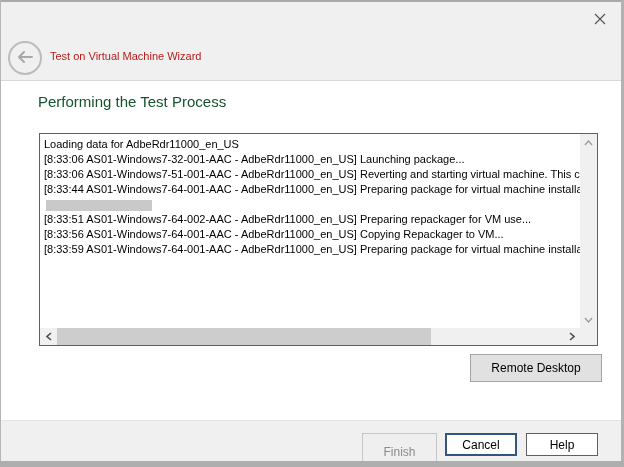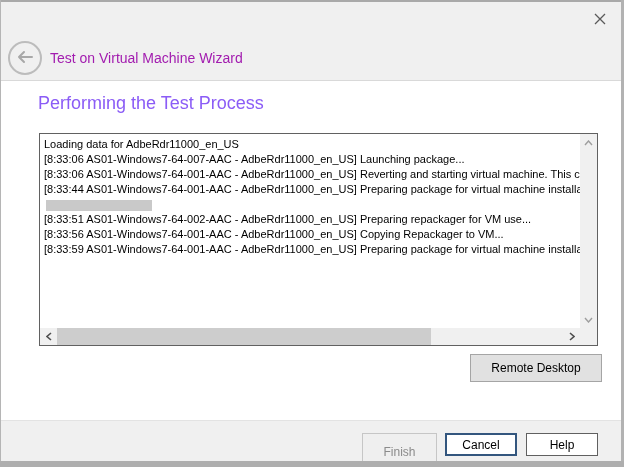--- a/index.html
+++ b/index.html
@@ -10,25 +10,25 @@
   }
   
   .edge-top{position:absolute;left:0;top:0;width:624px;height:2px;background:#a9a9a9;}
   .edge-left{position:absolute;left:0;top:0;width:1px;height:467px;background:#b5b5b5;}
   .edge-right{position:absolute;right:0;top:0;width:3px;height:467px;background:#b2b2b2;}
   .edge-bottom{position:absolute;left:0;bottom:0;width:624px;height:6px;background:#aeaeae;}
 
   
   .close-btn{position:absolute;left:588px;top:8px;width:24px;height:24px;display:flex;align-items:center;justify-content:center;cursor:pointer;background:transparent;border:0;}
   .back-btn{position:absolute;left:8px;top:41px;width:34px;height:34px;border:2px solid #bcbcbc;border-radius:50%;background:transparent;display:flex;align-items:center;justify-content:center;cursor:pointer;}
-  .win-title{position:absolute;left:50px;top:50px;font-size:14px;color:#a21caf;white-space:nowrap;}
+  .win-title{position:absolute;left:50px;top:50px;font-size:11px;color:#b91c1c;white-space:nowrap;}
 
   
   .content{position:absolute;left:1px;right:3px;top:80px;height:340px;background:#ffffff;border-top:1px solid #d9d9d9;}
-  .heading{position:absolute;left:38px;top:93px;font-size:18px;color:#8b5cf6;white-space:nowrap;}
+  .heading{position:absolute;left:38px;top:93px;font-size:15px;color:#14532d;white-space:nowrap;}
 
   
   .listbox{position:absolute;left:39px;top:133px;width:559px;height:213px;background:#ffffff;border:1px solid #616161;}
   .log-view{position:absolute;left:0;top:0;right:17px;bottom:17px;overflow:hidden;padding:3px 0 0 4px;}
   .log-line{font-size:11px;line-height:15px;color:#000;white-space:nowrap;}
   .redaction{display:inline-block;width:106px;height:11px;background:#c9c9c9;vertical-align:middle;margin-left:2px;}
 
   
   .vscroll{position:absolute;top:0;right:0;bottom:17px;width:17px;background:#f0f0f0;}
   .vscroll .sb-btn{position:absolute;left:0;width:17px;height:17px;display:flex;align-items:center;justify-content:center;}
@@ -73,22 +73,22 @@
     </span>
   </button>
   <div class="win-title">Test on Virtual Machine Wizard</div>
 
   <div class="content"></div>
   <div class="heading">Performing the Test Process</div>
 
   <div class="listbox">
     <div class="log-view">
         <div class="log-line"><span>Loading data for AdbeRdr11000_en_US</span></div>
-        <div class="log-line"><span>[8:33:06 AS01-Windows7-64-007-AAC - AdbeRdr11000_en_US] Launching package...</span></div>
-        <div class="log-line"><span>[8:33:06 AS01-Windows7-64-001-AAC - AdbeRdr11000_en_US] Reverting and starting virtual machine. This c</span></div>
+        <div class="log-line"><span>[8:33:06 AS01-Windows7-32-001-AAC - AdbeRdr11000_en_US] Launching package...</span></div>
+        <div class="log-line"><span>[8:33:06 AS01-Windows7-51-001-AAC - AdbeRdr11000_en_US] Reverting and starting virtual machine. This c</span></div>
         <div class="log-line"><span>[8:33:44 AS01-Windows7-64-001-AAC - AdbeRdr11000_en_US] Preparing package for virtual machine installa</span></div>
         <div class="log-line"><span class="redaction" style="background: rgb(201, 201, 201);"></span></div>
         <div class="log-line"><span>[8:33:51 AS01-Windows7-64-002-AAC - AdbeRdr11000_en_US] Preparing repackager for VM use...</span></div>
         <div class="log-line"><span>[8:33:56 AS01-Windows7-64-001-AAC - AdbeRdr11000_en_US] Copying Repackager to VM...</span></div>
         <div class="log-line"><span>[8:33:59 AS01-Windows7-64-001-AAC - AdbeRdr11000_en_US] Preparing package for virtual machine installa</span></div>
       </div>
 
     <div class="vscroll">
       <div class="sb-btn up">
         <svg width="9" height="6" viewBox="0 0 9 6">

